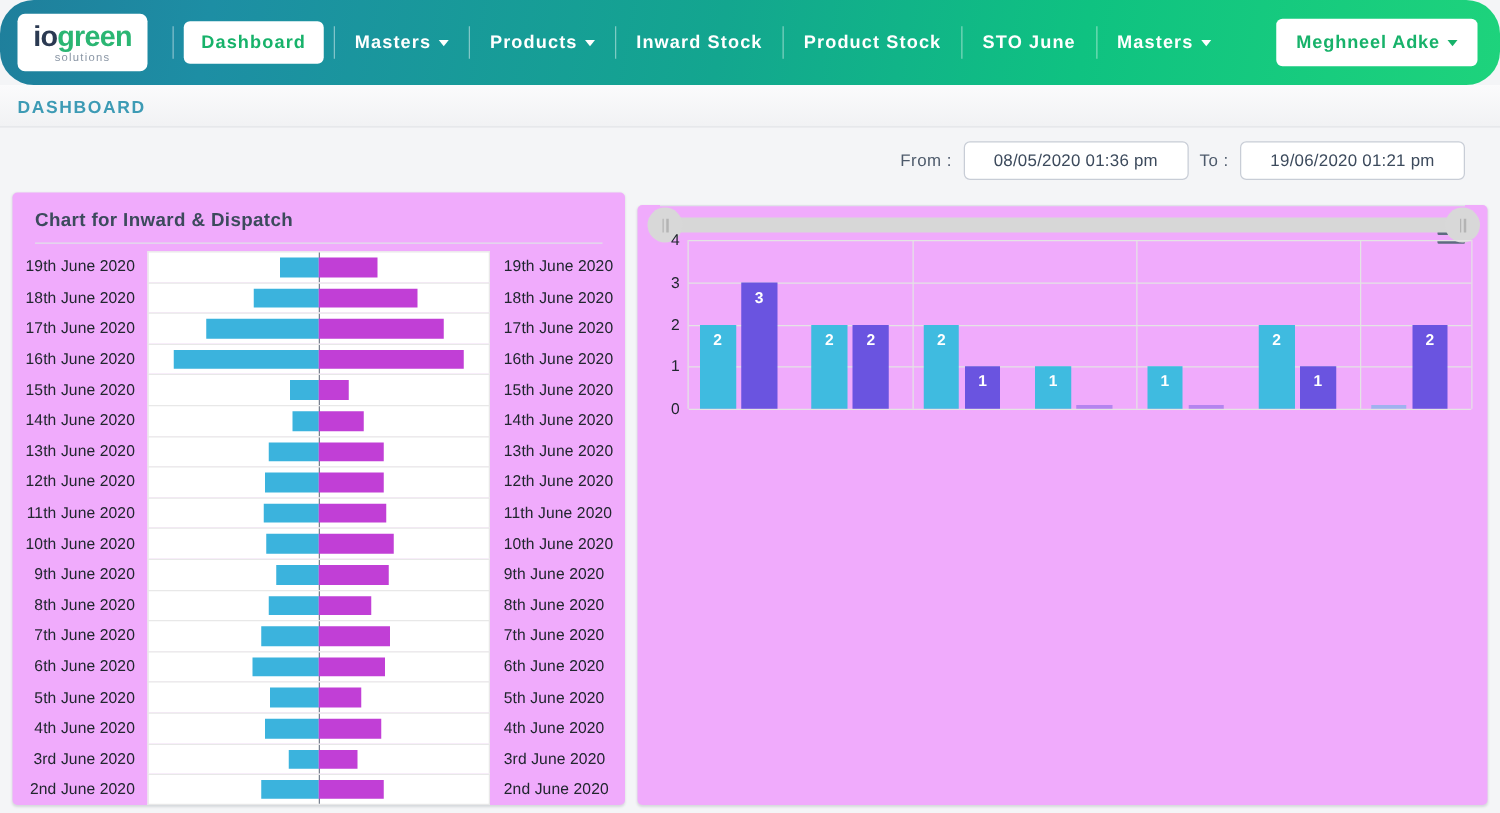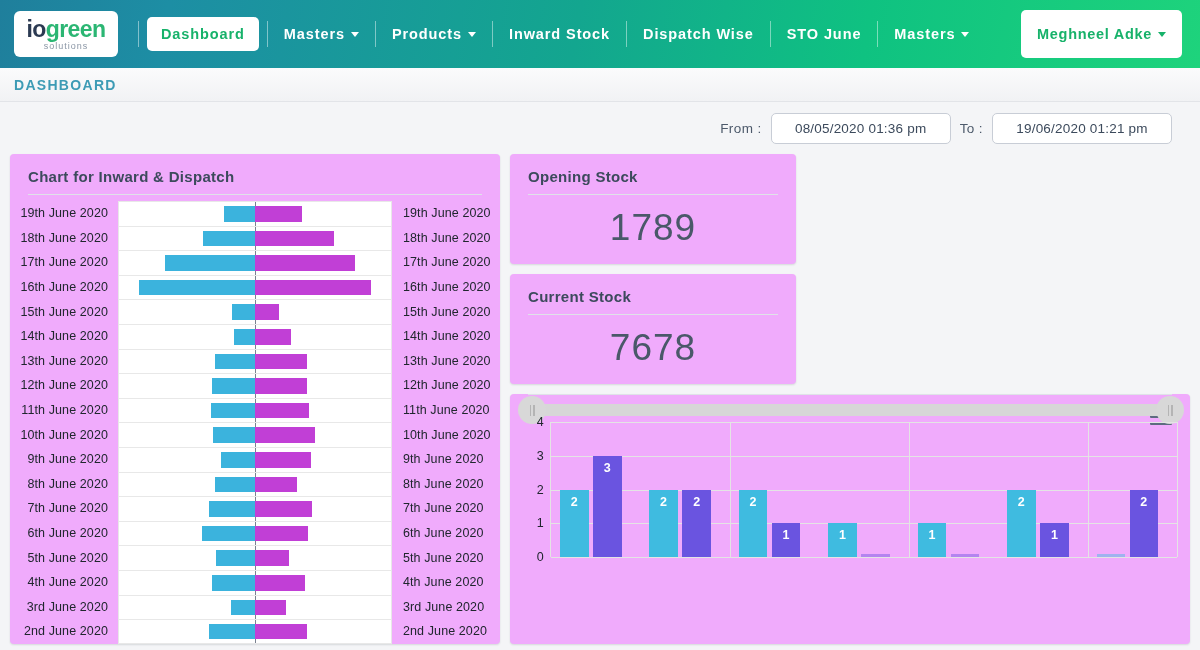--- a/index.html
+++ b/index.html
@@ -12,20 +12,21 @@
   }
 
   
   .navbar {
     height: 68px;
     background: linear-gradient(100deg, #1f7f9c 0%, #1d8ea4 14%, #13a68f 48%, #0fc281 72%, #1ed37c 100%);
     display: flex;
     align-items: center;
     padding: 0 14px 0 14px;
     position: relative;
+    border-radius: 27px;
   }
   .logo-box {
     background: #ffffff;
     border-radius: 6px;
     width: 104px; height: 46px;
     display: flex; flex-direction: column;
     align-items: center; justify-content: center;
     line-height: 1;
     flex: none;
   }
@@ -53,21 +54,21 @@
     height: 34px;
     margin: 0 8px;
     padding: 0 14px;
   }
   .caret { display:inline-block; margin-left:6px; border-left:4px solid transparent;
            border-right:4px solid transparent; border-top:5px solid currentColor; }
   .user-btn {
     position: absolute; right: 18px;
     background: #ffffff; color: #17b26a;
     font-size: 14.5px; font-weight: bold; letter-spacing: 0.7px;
-    height: 48px; border-radius: 5px;
+    height: 38px; border-radius: 5px;
     display: flex; align-items: center; padding: 0 16px;
     cursor: pointer;
   }
 
   
   .breadcrumb-bar {
     height: 34px;
     background: linear-gradient(180deg, #fbfbfc 0%, #f1f2f4 100%);
     border-bottom: 1px solid #e2e4e8;
     display: flex; align-items: center;
@@ -227,21 +228,21 @@
     <div class="nav-item">
         <span>Products</span>
         <i class="caret"></i>
       </div>
     <div class="nav-sep"></div>
     <div class="nav-item">
         <span>Inward Stock</span>
       </div>
     <div class="nav-sep"></div>
     <div class="nav-item">
-        <span>Dispatch Wise</span>
+        <span>Product Stock</span>
       </div>
     <div class="nav-sep"></div>
     <div class="nav-item">
         <span>STO June</span>
       </div>
     <div class="nav-sep"></div>
     <div class="nav-item">
         <span>Masters</span>
         <i class="caret"></i>
       </div>
@@ -438,32 +439,20 @@
             <div class="t-label right">2nd June 2020</div>
           </div>
         </div>
     </div>
   </div>
 
   <div class="col-right">
 
     <div class="right-top">
 
-      <div class="stock-col">
-        <div class="card stock-card">
-          <div class="card-title">Opening Stock</div>
-          <div class="card-rule"></div>
-          <div class="stock-value">1789</div>
-        </div>
-        <div class="card stock-card">
-          <div class="card-title">Current Stock</div>
-          <div class="card-rule"></div>
-          <div class="stock-value">7678</div>
-        </div>
-      </div>
 
 
     </div>
 
     <div class="card prod-card">
       <div class="hamburger">
           <span></span>
           <span></span>
           <span></span>
         </div>

